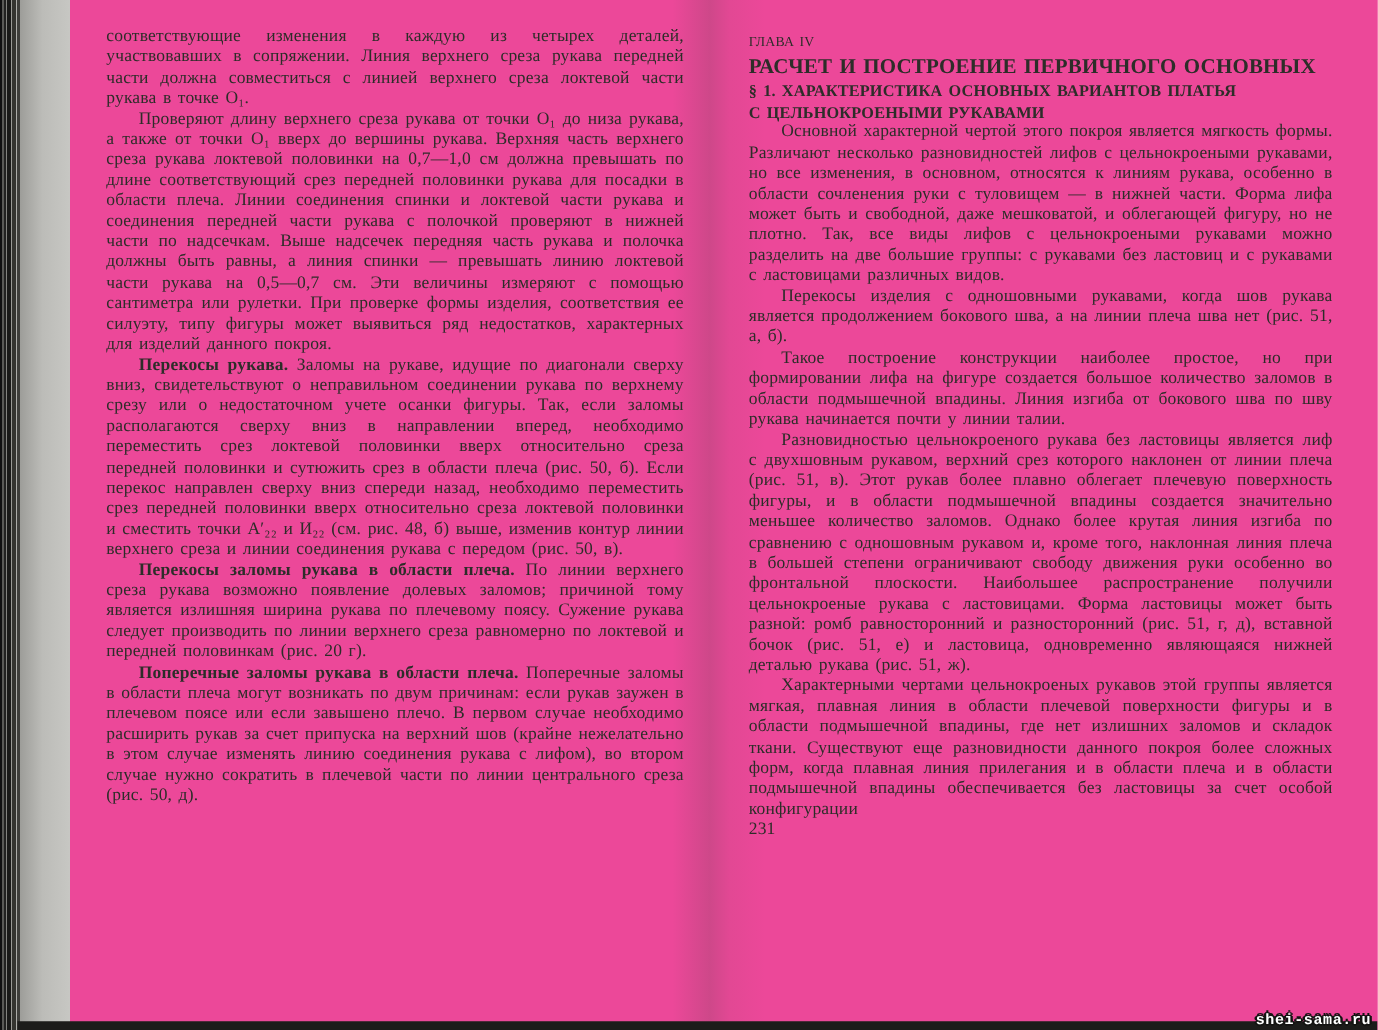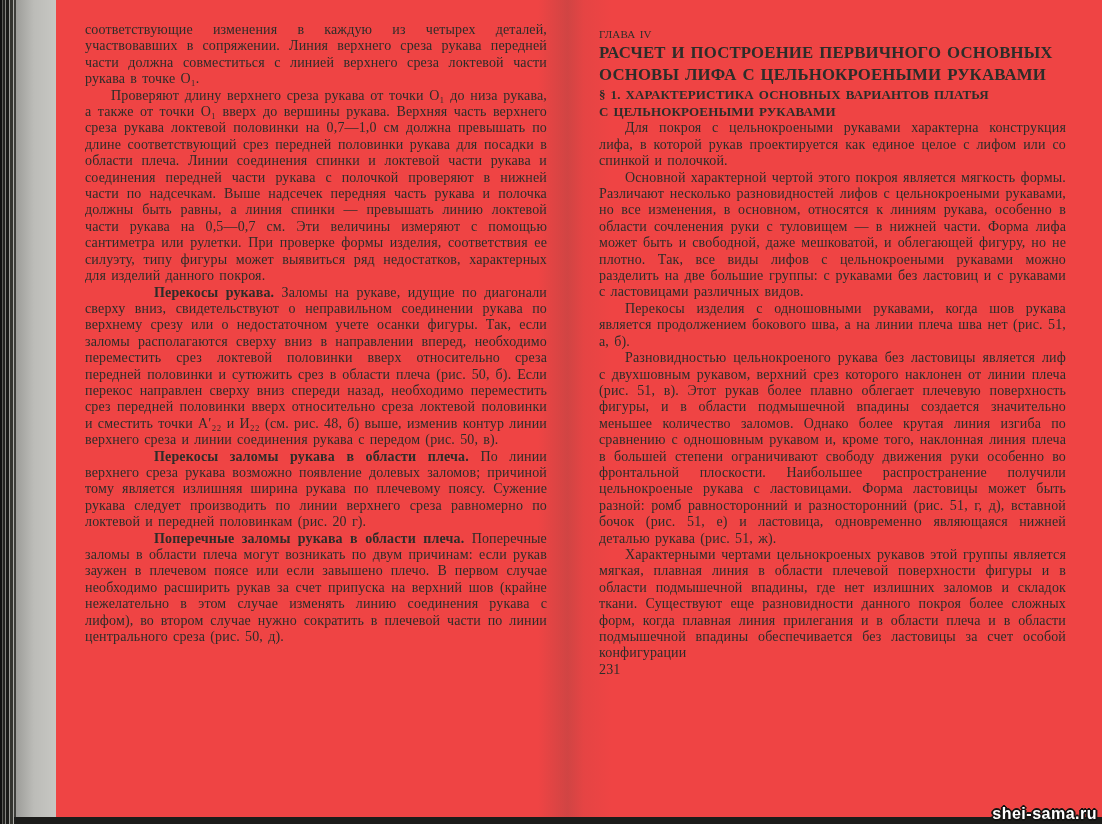--- a/index.html
+++ b/index.html
@@ -1,19 +1,19 @@
 <!DOCTYPE html>
 <html><head>
 <meta charset="utf-8">
 <style>
   html,body{margin:0;padding:0;}
   #scan{
     position:relative;
     width:1102px;height:824px;
-    background:#ef4444;
+    background:#ec4899;
     overflow:hidden;
     font-family:"Liberation Serif","DejaVu Serif",serif;
     color:#2d2d29;
   }
   
   .spine-edge{
     position:absolute;left:0;top:0;bottom:0;width:16px;
     background:repeating-linear-gradient(to right,
       #101010 0px,#101010 2px,#5a5a56 2px,#5a5a56 3px,
       #222220 3px,#222220 5px,#83837f 5px,#83837f 6px,
@@ -37,43 +37,43 @@
   }
   
   .page-col{position:absolute;font-size:14px;line-height:16.4px;}
   #left-col{left:85px;top:22px;width:462px;}
   #right-col{left:599px;top:26px;width:467px;}
   .page-col p{
     margin:0;text-align:justify;
     letter-spacing:0.15px;word-spacing:1.5px;
   }
   .page-col p.indent{text-indent:26px;}
-  .lead{font-weight:bold;margin-left:43px;}
+  .lead{font-weight:bold;}
   
   .chapter{
     text-align:center;font-size:11px;letter-spacing:4px;
     margin:0 0 11px 0;text-indent:0;
   }
   .book-title{
     text-align:center;font-weight:bold;font-size:16.8px;
     line-height:22px;letter-spacing:0.8px;margin:0 0 27px 0;text-indent:0;
   }
   .section-head{
     text-align:center;font-weight:bold;font-size:13px;
     line-height:17px;letter-spacing:0.4px;margin:0 0 17px 0;text-indent:0;
   }
   .page-number{
     text-align:right;margin-top:26px;padding-right:10px;
     font-size:14px;letter-spacing:1px;
   }
   
   #watermark{
     position:absolute;right:5px;bottom:1px;
-    font-family:Liberation Sans, sans-serif;
-    font-weight:bold;font-size:16px;letter-spacing:0.5px;
+    font-family:Liberation Mono, monospace;
+    font-weight:bold;font-size:12px;letter-spacing:0.5px;
     color:#ffffff;
     text-shadow:-2px 0 0 #141412,2px 0 0 #141412,0 -2px 0 #141412,0 2px 0 #141412,
       -1px -1px 0 #141412,1px 1px 0 #141412,-1px 1px 0 #141412,1px -1px 0 #141412;
   }
 </style>
 </head>
 <body>
 
 <div id="scan">
 
@@ -87,29 +87,28 @@
     <p class="indent"><span>Проверяют длину верхнего среза рукава от точки О₁ до низа рукава, а также от точки О₁ вверх до вершины рукава. Верхняя часть верхнего среза рукава локтевой половинки на 0,7—1,0 см должна превышать по длине соответствующий срез передней половинки рукава для посадки в области плеча. Линии соединения спинки и локтевой части рукава и соединения передней части рукава с полочкой проверяют в нижней части по надсечкам. Выше надсечек передняя часть рукава и полочка должны быть равны, а линия спинки — превышать линию локтевой части рукава на 0,5—0,7 см. Эти величины измеряют с помощью сантиметра или рулетки. При проверке формы изделия, соответствия ее силуэту, типу фигуры может выявиться ряд недостатков, характерных для изделий данного покроя.</span></p>
     <p class="indent"><span class="lead">Перекосы рукава.</span><span> Заломы на рукаве, идущие по диагонали сверху вниз, свидетельствуют о неправильном соединении рукава по верхнему срезу или о недостаточном учете осанки фигуры. Так, если заломы располагаются сверху вниз в направлении вперед, необходимо переместить срез локтевой половинки вверх относительно среза передней половинки и сутюжить срез в области плеча (рис. 50, б). Если перекос направлен сверху вниз спереди назад, необходимо переместить срез передней половинки вверх относительно среза локтевой половинки и сместить точки А′₂₂ и И₂₂ (см. рис. 48, б) выше, изменив контур линии верхнего среза и линии соединения рукава с передом (рис. 50, в).</span></p>
     <p class="indent"><span class="lead">Перекосы заломы рукава в области плеча.</span><span> По линии верхнего среза рукава возможно появление долевых заломов; причиной тому является излишняя ширина рукава по плечевому поясу. Сужение рукава следует производить по линии верхнего среза равномерно по локтевой и передней половинкам (рис. 20 г).</span></p>
     <p class="indent"><span class="lead">Поперечные заломы рукава в области плеча.</span><span> Поперечные заломы в области плеча могут возникать по двум причинам: если рукав заужен в плечевом поясе или если завышено плечо. В первом случае необходимо расширить рукав за счет припуска на верхний шов (крайне нежелательно в этом случае изменять линию соединения рукава с лифом), во втором случае нужно сократить в плечевой части по линии центрального среза (рис. 50, д).</span></p>
   </div>
 
   <div id="right-col" class="page-col">
     <p class="chapter">ГЛАВА IV</p>
     <p class="book-title">
       <span>РАСЧЕТ И ПОСТРОЕНИЕ ПЕРВИЧНОГО ОСНОВНЫХ</span><br>
-      <span>ОСНОВЫ ЛИФА С ЦЕЛЬНОКРОЕНЫМИ РУКАВАМИ</span>
     </p>
     <p class="section-head">
       <span>§ 1. ХАРАКТЕРИСТИКА ОСНОВНЫХ ВАРИАНТОВ ПЛАТЬЯ</span><br>
       <span>С ЦЕЛЬНОКРОЕНЫМИ РУКАВАМИ</span>
     </p>
-    <p class="indent"><span>Для покроя с цельнокроеными рукавами характерна конструкция лифа, в которой рукав проектируется как единое целое с лифом или со спинкой и полочкой.</span></p>
     <p class="indent"><span>Основной характерной чертой этого покроя является мягкость формы. Различают несколько разновидностей лифов с цельнокроеными рукавами, но все изменения, в основном, относятся к линиям рукава, особенно в области сочленения руки с туловищем — в нижней части. Форма лифа может быть и свободной, даже мешковатой, и облегающей фигуру, но не плотно. Так, все виды лифов с цельнокроеными рукавами можно разделить на две большие группы: с рукавами без ластовиц и с рукавами с ластовицами различных видов.</span></p>
     <p class="indent"><span>Перекосы изделия с одношовными рукавами, когда шов рукава является продолжением бокового шва, а на линии плеча шва нет (рис. 51, а, б).</span></p>
+    <p class="indent"><span>Такое построение конструкции наиболее простое, но при формировании лифа на фигуре создается большое количество заломов в области подмышечной впадины. Линия изгиба от бокового шва по шву рукава начинается почти у линии талии.</span></p>
     <p class="indent"><span>Разновидностью цельнокроеного рукава без ластовицы является лиф с двухшовным рукавом, верхний срез которого наклонен от линии плеча (рис. 51, в). Этот рукав более плавно облегает плечевую поверхность фигуры, и в области подмышечной впадины создается значительно меньшее количество заломов. Однако более крутая линия изгиба по сравнению с одношовным рукавом и, кроме того, наклонная линия плеча в большей степени ограничивают свободу движения руки особенно во фронтальной плоскости. Наибольшее распространение получили цельнокроеные рукава с ластовицами. Форма ластовицы может быть разной: ромб равносторонний и разносторонний (рис. 51, г, д), вставной бочок (рис. 51, е) и ластовица, одновременно являющаяся нижней деталью рукава (рис. 51, ж).</span></p>
     <p class="indent"><span>Характерными чертами цельнокроеных рукавов этой группы является мягкая, плавная линия в области плечевой поверхности фигуры и в области подмышечной впадины, где нет излишних заломов и складок ткани. Существуют еще разновидности данного покроя более сложных форм, когда плавная линия прилегания и в области плеча и в области подмышечной впадины обеспечивается без ластовицы за счет особой конфигурации</span></p>
     <p class="page-number">231</p>
   </div>
 
   <div id="watermark">shei-sama.ru</div>
 
 </div>
 
 </body></html>

